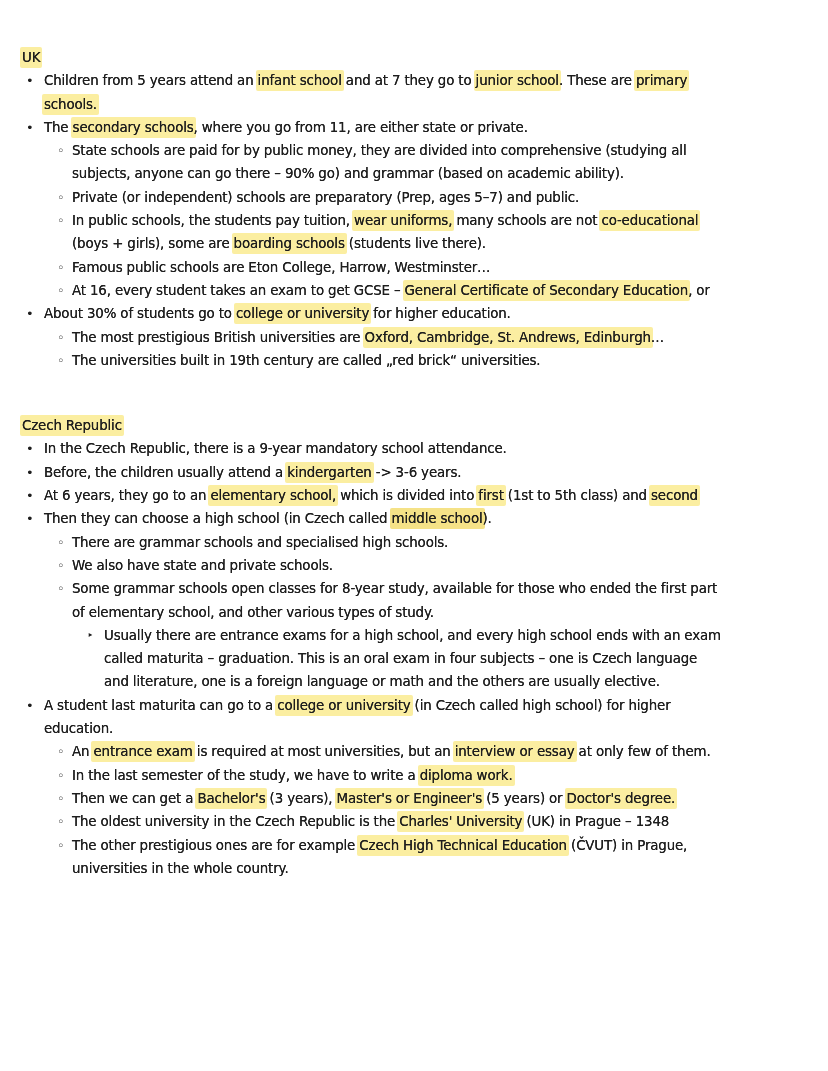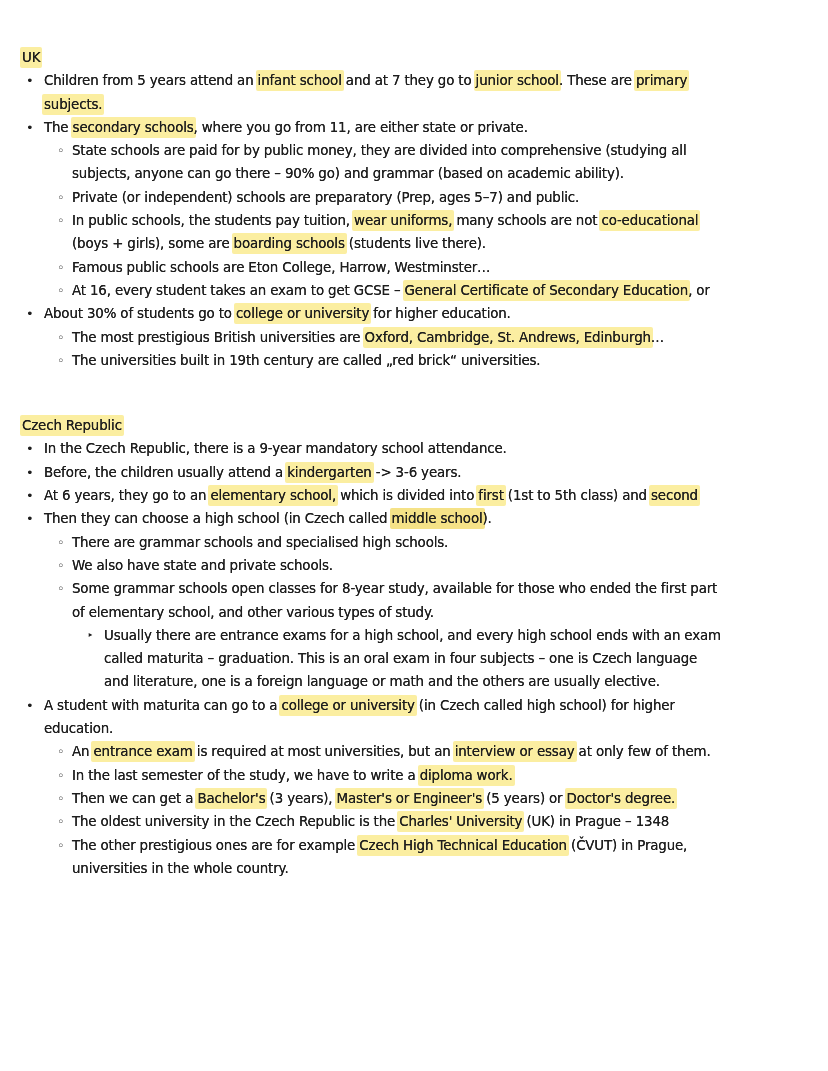--- a/index.html
+++ b/index.html
@@ -59,21 +59,21 @@
   }
 </style>
 </head>
 <body>
 
 <div class="page">
   <div class="doc" id="doc">
       <div>
         <div class="line ind0"><span class="hl">UK</span></div>
         <div class="line ind1"><span class="bullet disc">•</span><span>Children from 5 years attend an </span><span class="hl">infant school</span><span> and at 7 they go to </span><span class="hl">junior school</span><span>. These are </span><span class="hl">primary</span></div>
-        <div class="line ind1"><span class="hl">subjects.</span></div>
+        <div class="line ind1"><span class="hl">schools.</span></div>
         <div class="line ind1"><span class="bullet disc">•</span><span>The </span><span class="hl">secondary schools</span><span>, where you go from 11, are either state or private.</span></div>
         <div class="line ind2"><span class="bullet circle">◦</span><span>State schools are paid for by public money, they are divided into comprehensive (studying all</span></div>
         <div class="line ind2"><span>subjects, anyone can go there – 90% go) and grammar (based on academic ability).</span></div>
         <div class="line ind2"><span class="bullet circle">◦</span><span>Private (or independent) schools are preparatory (Prep, ages 5–7) and public.</span></div>
         <div class="line ind2"><span class="bullet circle">◦</span><span>In public schools, the students pay tuition, </span><span class="hl">wear uniforms,</span><span> many schools are not </span><span class="hl">co-educational</span></div>
         <div class="line ind2"><span>(boys + girls), some are </span><span class="hl">boarding schools</span><span> (students live there).</span></div>
         <div class="line ind2"><span class="bullet circle">◦</span><span>Famous public schools are Eton College, Harrow, Westminster…</span></div>
         <div class="line ind2"><span class="bullet circle">◦</span><span>At 16, every student takes an exam to get GCSE – </span><span class="hl">General Certificate of Secondary Education</span><span>, or</span></div>
         <div class="line ind1"><span class="bullet disc">•</span><span>About 30% of students go to </span><span class="hl">college or university</span><span> for higher education.</span></div>
         <div class="line ind2"><span class="bullet circle">◦</span><span>The most prestigious British universities are </span><span class="hl">Oxford, Cambridge, St. Andrews, Edinburgh</span><span>…</span></div>
@@ -86,21 +86,21 @@
         <div class="line ind1"><span class="bullet disc">•</span><span>Before, the children usually attend a </span><span class="hl">kindergarten</span><span> -&gt; 3-6 years.</span></div>
         <div class="line ind1"><span class="bullet disc">•</span><span>At 6 years, they go to an </span><span class="hl">elementary school,</span><span> which is divided into </span><span class="hl">first</span><span> (1st to 5th class) and </span><span class="hl">second</span></div>
         <div class="line ind1"><span class="bullet disc">•</span><span>Then they can choose a high school (in Czech called </span><span class="hl hl-strong">middle school</span><span>).</span></div>
         <div class="line ind2"><span class="bullet circle">◦</span><span>There are grammar schools and specialised high schools.</span></div>
         <div class="line ind2"><span class="bullet circle">◦</span><span>We also have state and private schools.</span></div>
         <div class="line ind2"><span class="bullet circle">◦</span><span>Some grammar schools open classes for 8-year study, available for those who ended the first part</span></div>
         <div class="line ind2"><span>of elementary school, and other various types of study.</span></div>
         <div class="line ind3"><span class="bullet triangle">‣</span><span>Usually there are entrance exams for a high school, and every high school ends with an exam</span></div>
         <div class="line ind3"><span>called maturita – graduation. This is an oral exam in four subjects – one is Czech language</span></div>
         <div class="line ind3"><span>and literature, one is a foreign language or math and the others are usually elective.</span></div>
-        <div class="line ind1"><span class="bullet disc">•</span><span>A student with maturita can go to a </span><span class="hl">college or university</span><span> (in Czech called high school) for higher</span></div>
+        <div class="line ind1"><span class="bullet disc">•</span><span>A student last maturita can go to a </span><span class="hl">college or university</span><span> (in Czech called high school) for higher</span></div>
         <div class="line ind1"><span>education.</span></div>
         <div class="line ind2"><span class="bullet circle">◦</span><span>An </span><span class="hl">entrance exam</span><span> is required at most universities, but an </span><span class="hl">interview or essay</span><span> at only few of them.</span></div>
         <div class="line ind2"><span class="bullet circle">◦</span><span>In the last semester of the study, we have to write a </span><span class="hl">diploma work.</span></div>
         <div class="line ind2"><span class="bullet circle">◦</span><span>Then we can get a </span><span class="hl">Bachelor's</span><span> (3 years), </span><span class="hl">Master's or Engineer's</span><span> (5 years) or </span><span class="hl">Doctor's degree.</span></div>
         <div class="line ind2"><span class="bullet circle">◦</span><span>The oldest university in the Czech Republic is the </span><span class="hl">Charles' University</span><span> (UK) in Prague – 1348</span></div>
         <div class="line ind2"><span class="bullet circle">◦</span><span>The other prestigious ones are for example </span><span class="hl">Czech High Technical Education</span><span> (ČVUT) in Prague,</span></div>
         <div class="line ind2"><span>universities in the whole country.</span></div>
       </div>
     </div>
 </div>

